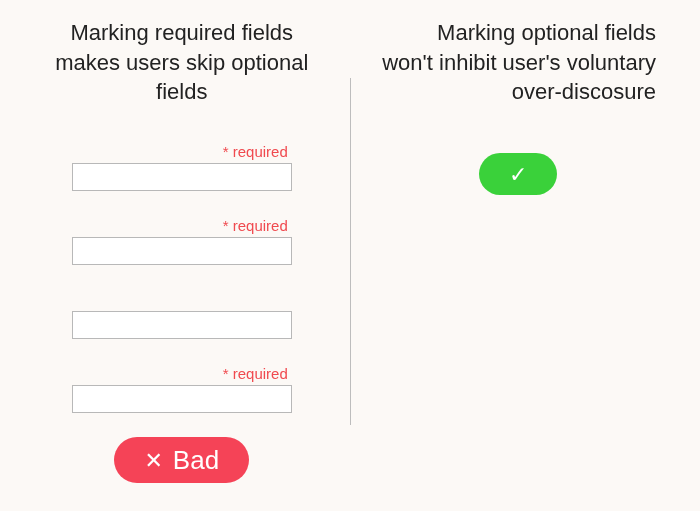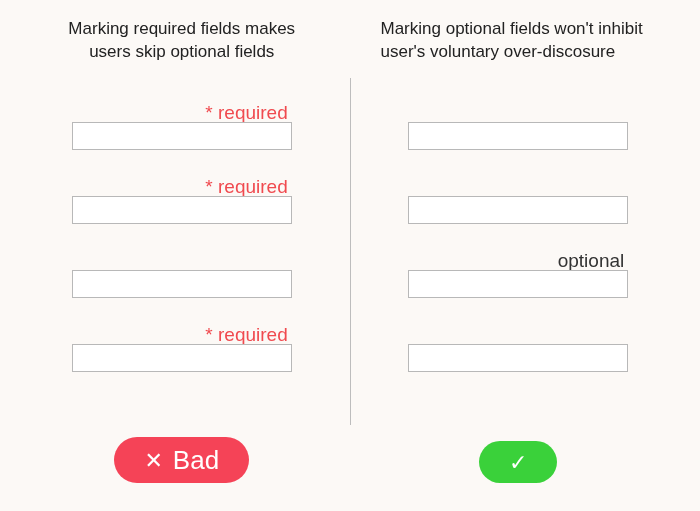--- a/index.html
+++ b/index.html
@@ -20,38 +20,38 @@
     align-items: center;
     position: relative;
     padding: 0 10px;
   }
   .divider {
     width: 1px;
     background: #bdbdbd;
     margin: 60px 16px 58px 16px;
   }
   .caption {
-    font-size: 17px;
+    font-size: 22px;
     line-height: 1.35;
     color: #222;
     margin-bottom: 36px;
     min-height: 48px;
   }
   .caption.left { text-align: center; padding: 0 8px; }
-  .caption.right { text-align: left; align-self: flex-start; padding-left: 4px; padding-right: 4px;}
+  .caption.right { text-align: right; align-self: flex-start; padding-left: 4px; padding-right: 4px;}
   .form-stack {
     width: 220px;
     display: flex;
     flex-direction: column;
     gap: 26px;
     flex-grow: 1;
   }
   .field-block { display: flex; flex-direction: column; align-items: flex-end; }
   .field-label {
-    font-size: 19px;
+    font-size: 15px;
     height: 20px;
     margin-bottom: 0px;
     padding-right: 4px;
   }
   .field-label.required { color: #f04a4f; }
   .field-label.optional { color: #333; }
   .field-label.empty { visibility: hidden; }
   .text-input {
     width: 100%;
     height: 28px;
@@ -107,35 +107,17 @@
     <span class="mark">✕</span>
     <span>Bad</span>
   </div>
 </div>
 
 <div class="divider"></div>
 
 <div class="panel">
   <div class="caption right">Marking optional fields won't inhibit user's voluntary over-discosure</div>
 
-  <div class="form-stack">
-    <div class="field-block">
-      <span class="field-label empty"></span>
-      <input class="text-input" type="text" style="">
-    </div>
-    <div class="field-block">
-      <span class="field-label empty"></span>
-      <input class="text-input" type="text" style="">
-    </div>
-    <div class="field-block">
-      <span class="field-label optional">optional</span>
-      <input class="text-input" type="text" style="">
-    </div>
-    <div class="field-block">
-      <span class="field-label empty"></span>
-      <input class="text-input" type="text" style="">
-    </div>
-  </div>
 
   <div class="pill good">
     <span class="mark">✓</span>
   </div>
 </div>
 
 </body></html>

